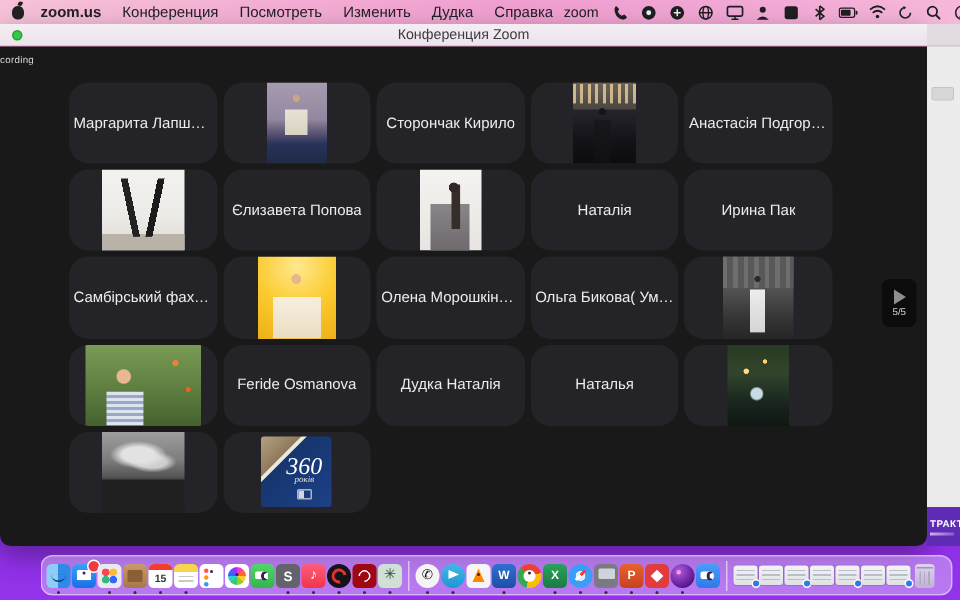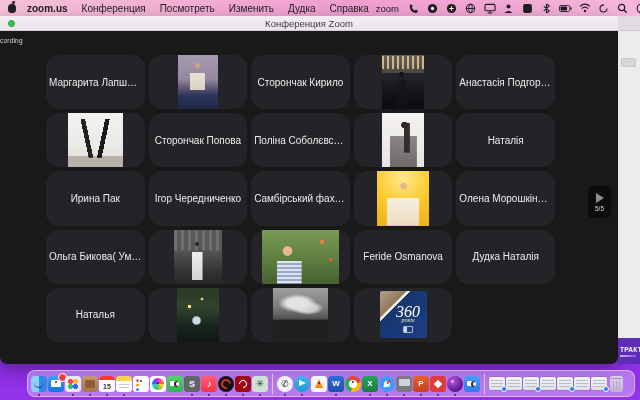--- a/index.html
+++ b/index.html
@@ -331,36 +331,30 @@
         <div class="tile">
           <div class="ph ph-night-city"></div>
         </div>
         <div class="tile">
           <span class="pname">Анастасія Подгорін...</span>
         </div>
         <div class="tile">
           <div class="ph ph-dancers"></div>
         </div>
         <div class="tile">
-          <span class="pname">Сторончак Попова</span>
-        </div>
-        <div class="tile">
-          <span class="pname">Поліна Соболєвська</span>
+          <span class="pname">Єлизавета Попова</span>
         </div>
         <div class="tile">
           <div class="ph ph-woman-gray"></div>
         </div>
         <div class="tile">
           <span class="pname">Наталія</span>
         </div>
         <div class="tile">
           <span class="pname">Ирина Пак</span>
-        </div>
-        <div class="tile">
-          <span class="pname">Ігор Чередниченко</span>
         </div>
         <div class="tile">
           <span class="pname">Самбірський фахов...</span>
         </div>
         <div class="tile">
           <div class="ph ph-yellow"></div>
         </div>
         <div class="tile">
           <span class="pname">Олена Морошкінаб...</span>
         </div>

